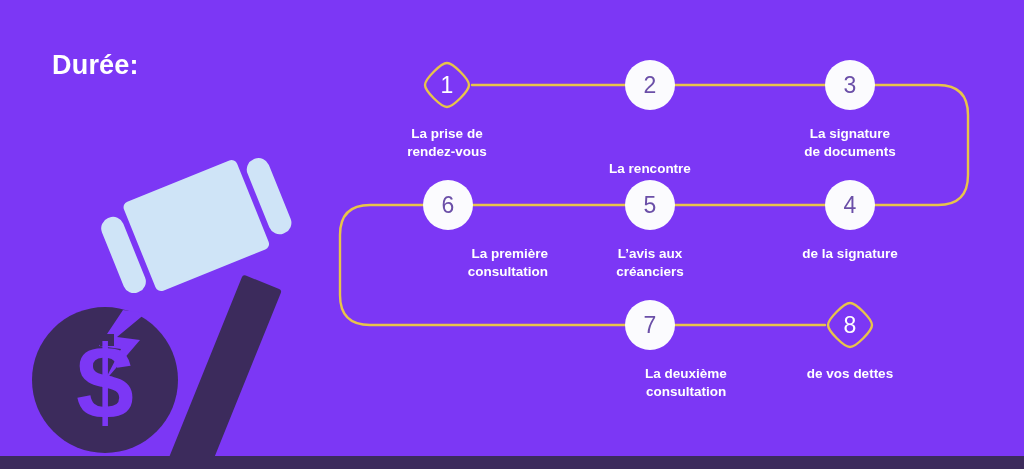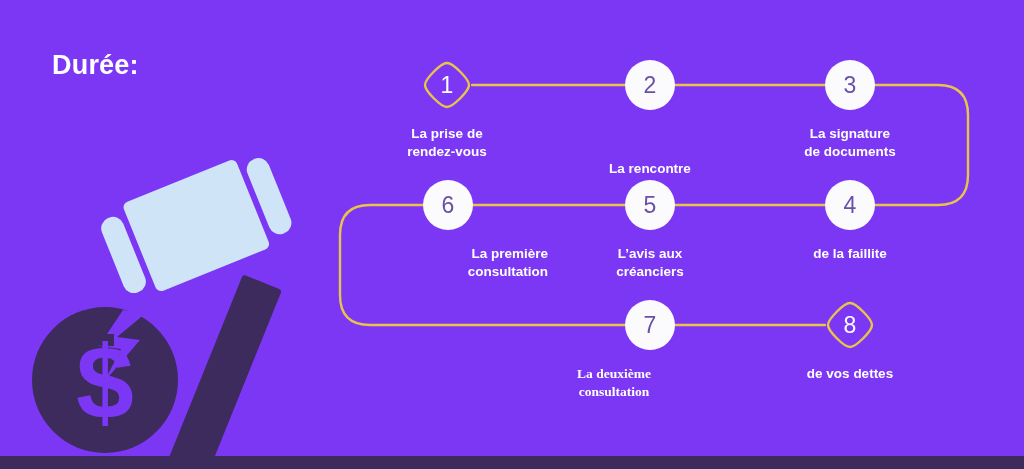--- a/index.html
+++ b/index.html
@@ -153,40 +153,40 @@
           <span class="num">3</span>
         </div>
         <div class="step-label" style="left: 850px; top: 125px;">
           <div>La signature</div>
           <div>de documents</div>
         </div>
         <div class="node circle" style="left: 850px; top: 205px;">
           <span class="num">4</span>
         </div>
         <div class="step-label" style="left: 850px; top: 245px;">
-          <div>de la faillite</div>
+          <div>de la signature</div>
         </div>
         <div class="node circle" style="left: 650px; top: 205px;">
           <span class="num">5</span>
         </div>
         <div class="step-label" style="left: 650px; top: 245px;">
           <div>L’avis aux</div>
           <div>créanciers</div>
         </div>
         <div class="node circle" style="left: 448px; top: 205px;">
           <span class="num">6</span>
         </div>
         <div class="step-label" style="left: 448px; top: 245px; text-align: right;">
           <div>La première</div>
           <div>consultation</div>
         </div>
         <div class="node circle" style="left: 650px; top: 325px;">
           <span class="num">7</span>
         </div>
-        <div class="step-label" style="left: 614px; top: 365px; font-family: Liberation Serif, serif;">
+        <div class="step-label" style="left: 686px; top: 365px;">
           <div>La deuxième</div>
           <div>consultation</div>
         </div>
         <div class="node diamond" style="left: 850px; top: 325px;">
           <svg class="diamond-shape" viewBox="0 0 50 50">
             <path d="M25 3 C31 3 47 19 47 25 C47 31 31 47 25 47 C19 47 3 31 3 25 C3 19 19 3 25 3 Z" fill="none" stroke="#E8C44A" stroke-width="2.4"></path>
           </svg>
           <span class="num">8</span>
         </div>
         <div class="step-label" style="left: 850px; top: 365px;">

